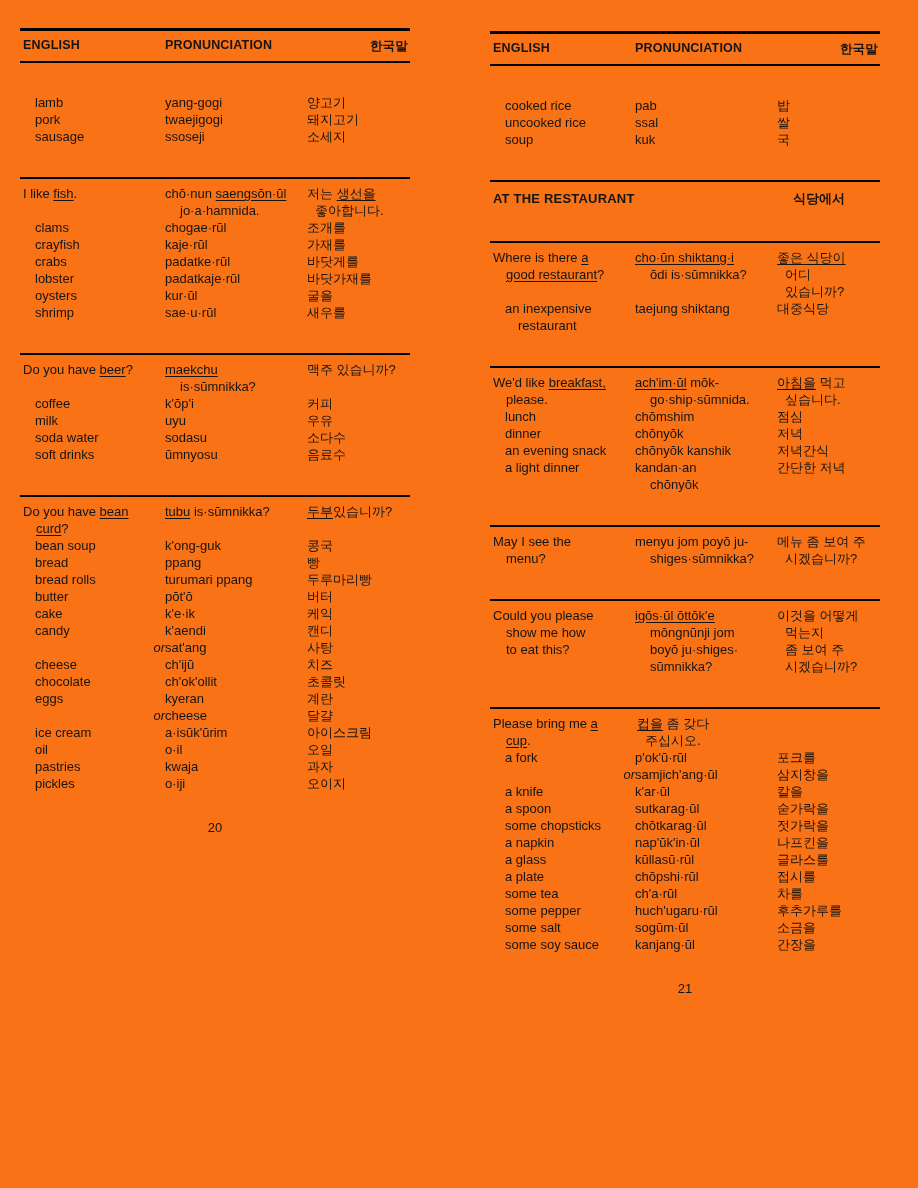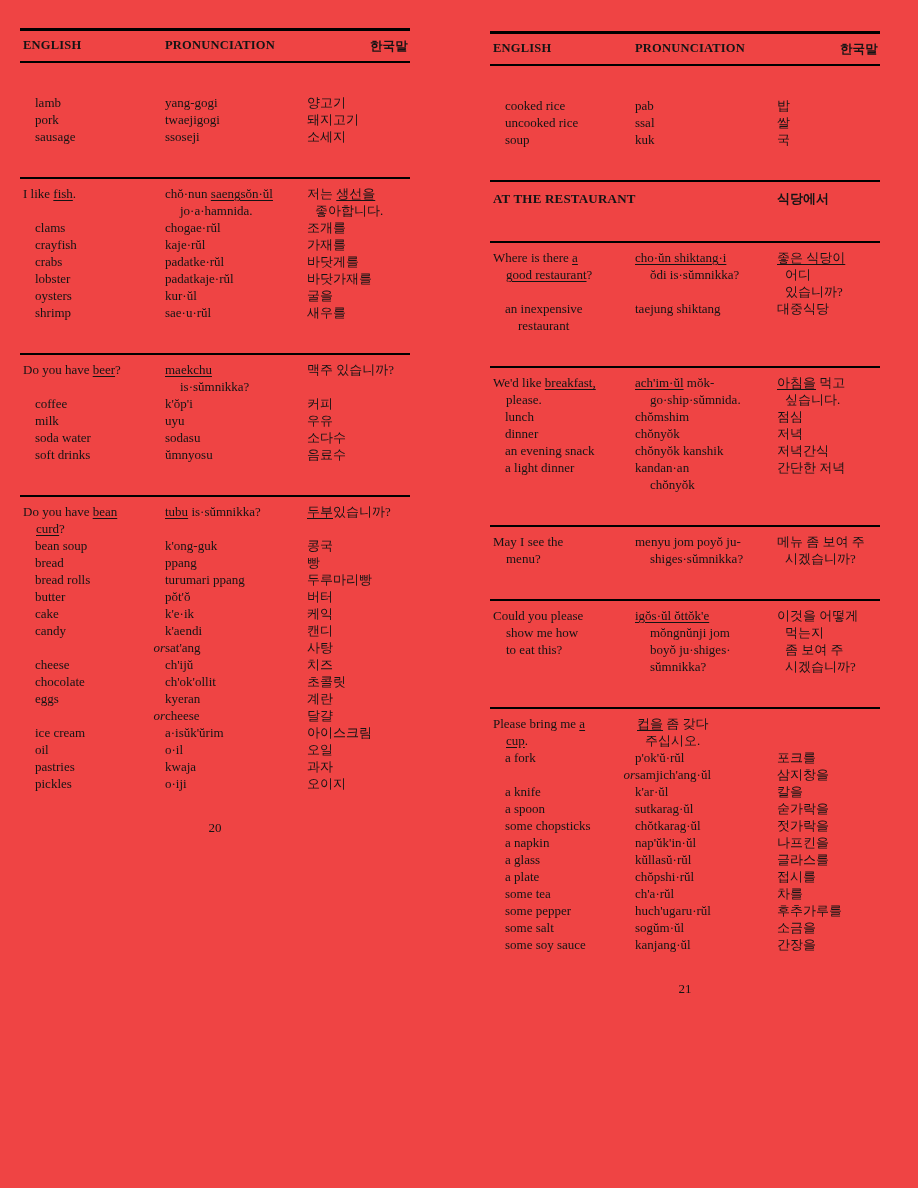--- a/index.html
+++ b/index.html
@@ -1,22 +1,22 @@
 <!DOCTYPE html>
 <html><head>
 <meta charset="utf-8">
 <style>
   * { box-sizing: border-box; margin: 0; padding: 0; }
   html, body { background: #ffffff; }
   .sheet {
     position: relative;
     width: 918px;
     height: 1188px;
-    background: #ef4444;
-    font-family: Liberation Serif, serif;
+    background: #f97316;
+    font-family: Liberation Sans, sans-serif;
     color: #141414;
     overflow: hidden;
   }
   .page { position: absolute; width: 390px; }
   .page-left  { left: 20px;  top: 28px; }
   .page-right { left: 490px; top: 31px; }
 
   .thead {
     display: grid;
     grid-template-columns: 145px 140px 1fr;
@@ -49,20 +49,21 @@
 
   .u { text-decoration: underline; text-underline-offset: 2px; }
 
   .title-row {
     display: grid;
     grid-template-columns: 285px 1fr;
     font-weight: bold;
     font-size: 13px;
     line-height: 17px;
     padding: 2px 0;
+    gap: 16px;
   }
   .title-en { padding-left: 3px; letter-spacing: 0.2px; }
   .title-ko { padding-left: 2px; }
 
   .page-num {
     text-align: center;
     margin-top: 21px;
     font-size: 13px;
   }
 </style>

